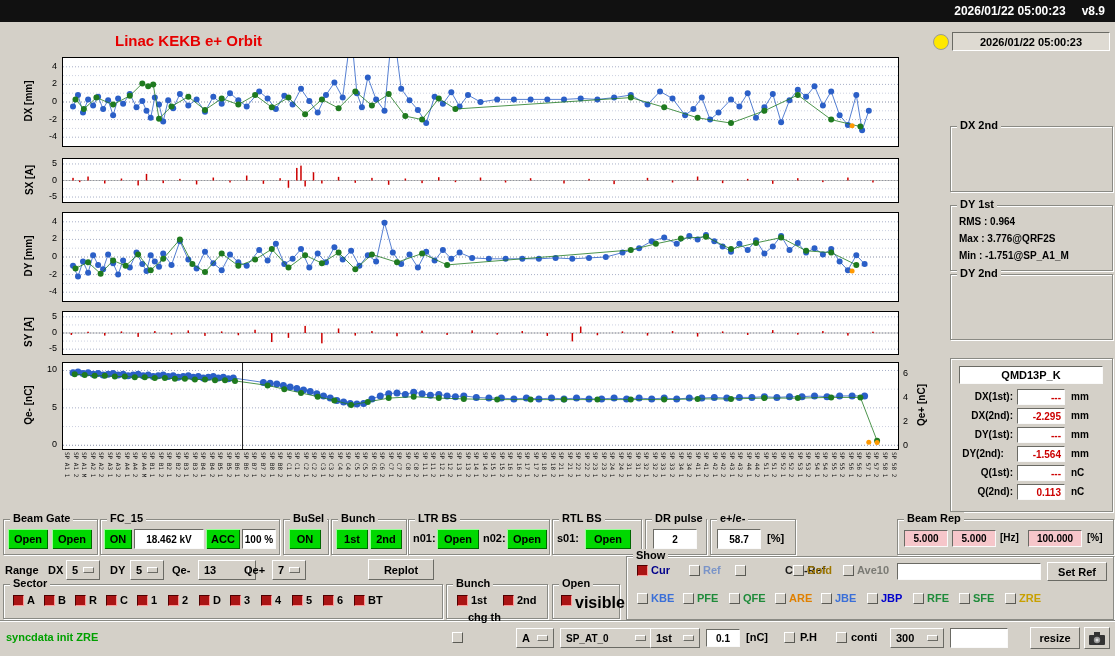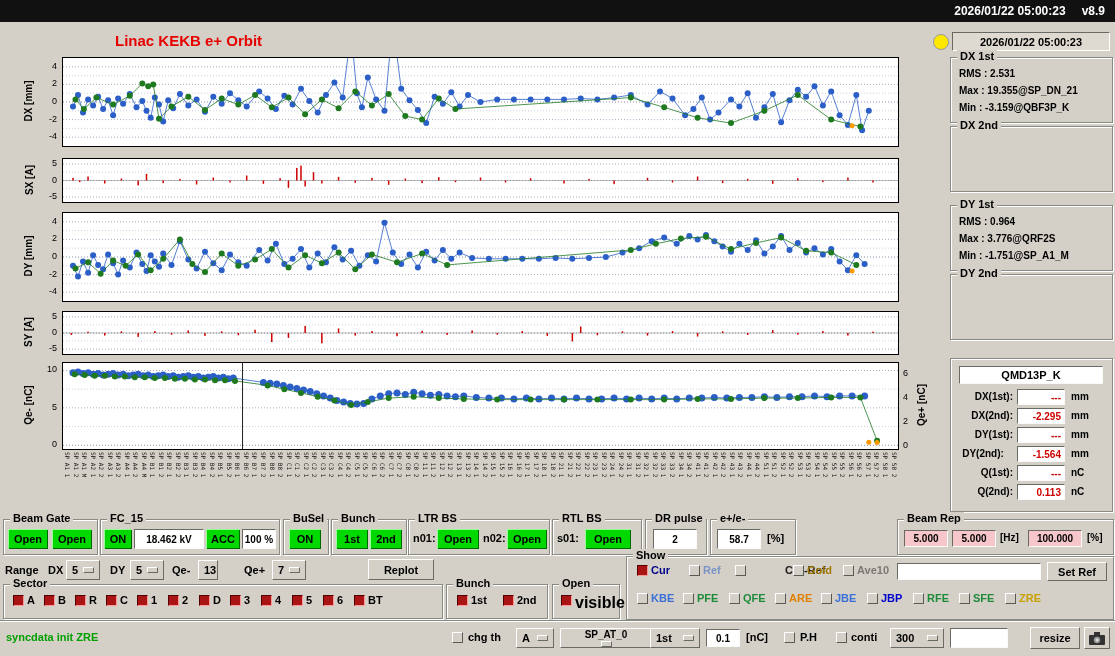--- a/index.html
+++ b/index.html
@@ -36,28 +36,20 @@
   <div class="topbar">
     <span>2026/01/22 05:00:23</span>
     <span>v8.9</span>
   </div>
 
   <div class="title" style="left:115px;top:32px;">Linac KEKB e+ Orbit</div>
 
   <div class="circle" style="left:933px;top:34px;"></div>
   <div class="timefld" style="left:952px;top:32px;width:158px;height:19px;">2026/01/22 05:00:23</div>
 
-  <div class="grp" style="left:950px;top:57px;width:161px;height:64px;">
-    <span class="gtitle">DX 1st</span>
-    <div style="margin-top:7px;">
-      <div class="stat-line">RMS :  2.531</div>
-      <div class="stat-line">Max :  19.355@SP_DN_21</div>
-      <div class="stat-line">Min :  -3.159@QBF3P_K</div>
-    </div>
-  </div>
   <div class="grp" style="left:950px;top:126px;width:161px;height:64px;">
     <span class="gtitle">DX 2nd</span>
   </div>
   <div class="grp" style="left:950px;top:205px;width:161px;height:64px;">
     <span class="gtitle">DY 1st</span>
     <div style="margin-top:7px;">
       <div class="stat-line">RMS :  0.964</div>
       <div class="stat-line">Max :  3.776@QRF2S</div>
       <div class="stat-line">Min :  -1.751@SP_A1_M</div>
     </div>
@@ -144,21 +136,21 @@
   <div class="btn dd" style="left:66px;top:560px;width:34px;height:20px;">
       <span>5</span>
       <span class="ddash"></span>
     </div>
   <div class="lbl" style="left:110px;top:564px;">DY</div>
   <div class="btn dd" style="left:130px;top:560px;width:34px;height:20px;">
       <span>5</span>
       <span class="ddash"></span>
     </div>
   <div class="lbl" style="left:172px;top:564px;">Qe-</div>
-  <div class="btn dd" style="left:198px;top:560px;width:20px;height:20px;gap:32px;">
+  <div class="btn dd" style="left:198px;top:560px;width:58px;height:20px;gap:32px;">
       <span>13</span>
       <span class="ddash"></span>
     </div>
   <div class="lbl" style="left:244px;top:564px;">Qe+</div>
   <div class="btn dd" style="left:272px;top:560px;width:34px;height:20px;">
       <span>7</span>
       <span class="ddash"></span>
     </div>
   <div class="btn" style="left:368px;top:559px;width:66px;height:21px;">Replot</div>
 
@@ -232,26 +224,26 @@
   </div>
   <div class="grp" style="left:552px;top:584px;width:66px;height:33px;">
     <span class="gtitle">Open</span>
     <span class="cb on" style="left:8px;top:10px;"></span>
       <span class="lbl" style="left:22px;top:9px;font-size:16px;">visible</span>
   </div>
 
   <div class="divider" style="left:0;top:620px;width:1115px;"></div>
   <div class="statusmsg" style="left:6px;top:631px;">syncdata init ZRE</div>
   <span class="cb" style="left:452px;top:632px;"></span>
-  <span class="lbl" style="left:468px;top:631px;">chg th</span>
+  <span class="lbl" style="left:468px;top:611px;">chg th</span>
   <div class="btn dd" style="left:516px;top:628px;width:38px;height:20px;">
       <span>A</span>
       <span class="ddash"></span>
     </div>
-  <div class="btn dd" style="left:560px;top:628px;width:92px;height:20px;font-size:10px;flex-direction:column;">
+  <div class="btn dd" style="left:560px;top:628px;width:92px;height:20px;font-size:10px;">
       <span>SP_AT_0</span>
       <span class="ddash"></span>
     </div>
   <div class="btn dd" style="left:650px;top:628px;width:50px;height:20px;">
       <span>1st</span>
       <span class="ddash"></span>
     </div>
   <div class="fld" style="left:706px;top:629px;width:34px;height:18px;">0.1</div>
   <span class="lbl" style="left:746px;top:631px;">[nC]</span>
   <span class="cb" style="left:784px;top:632px;"></span>

